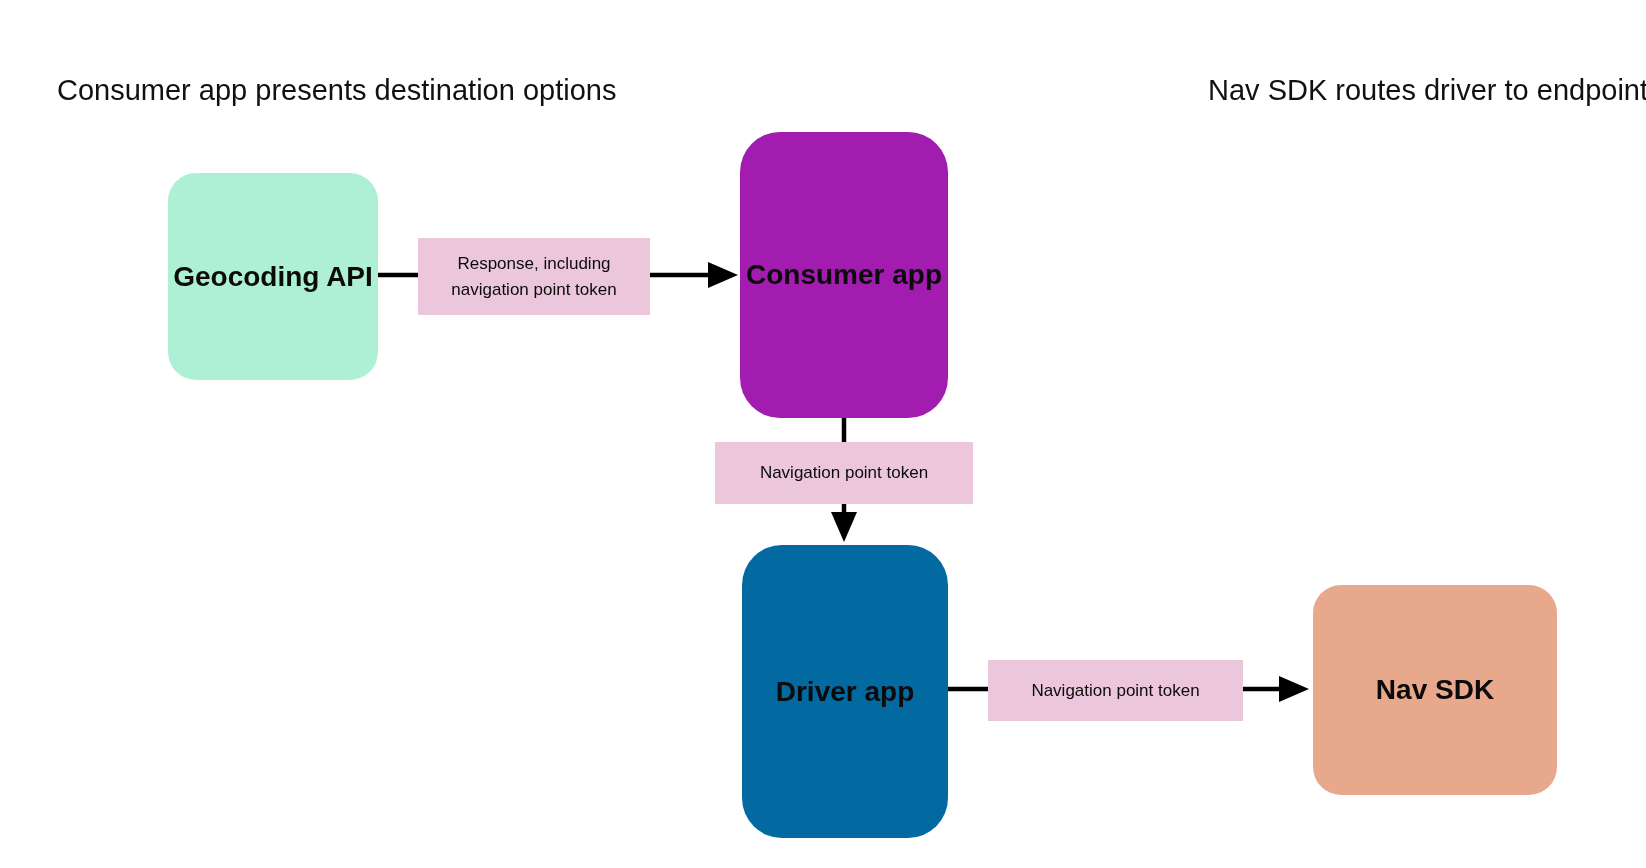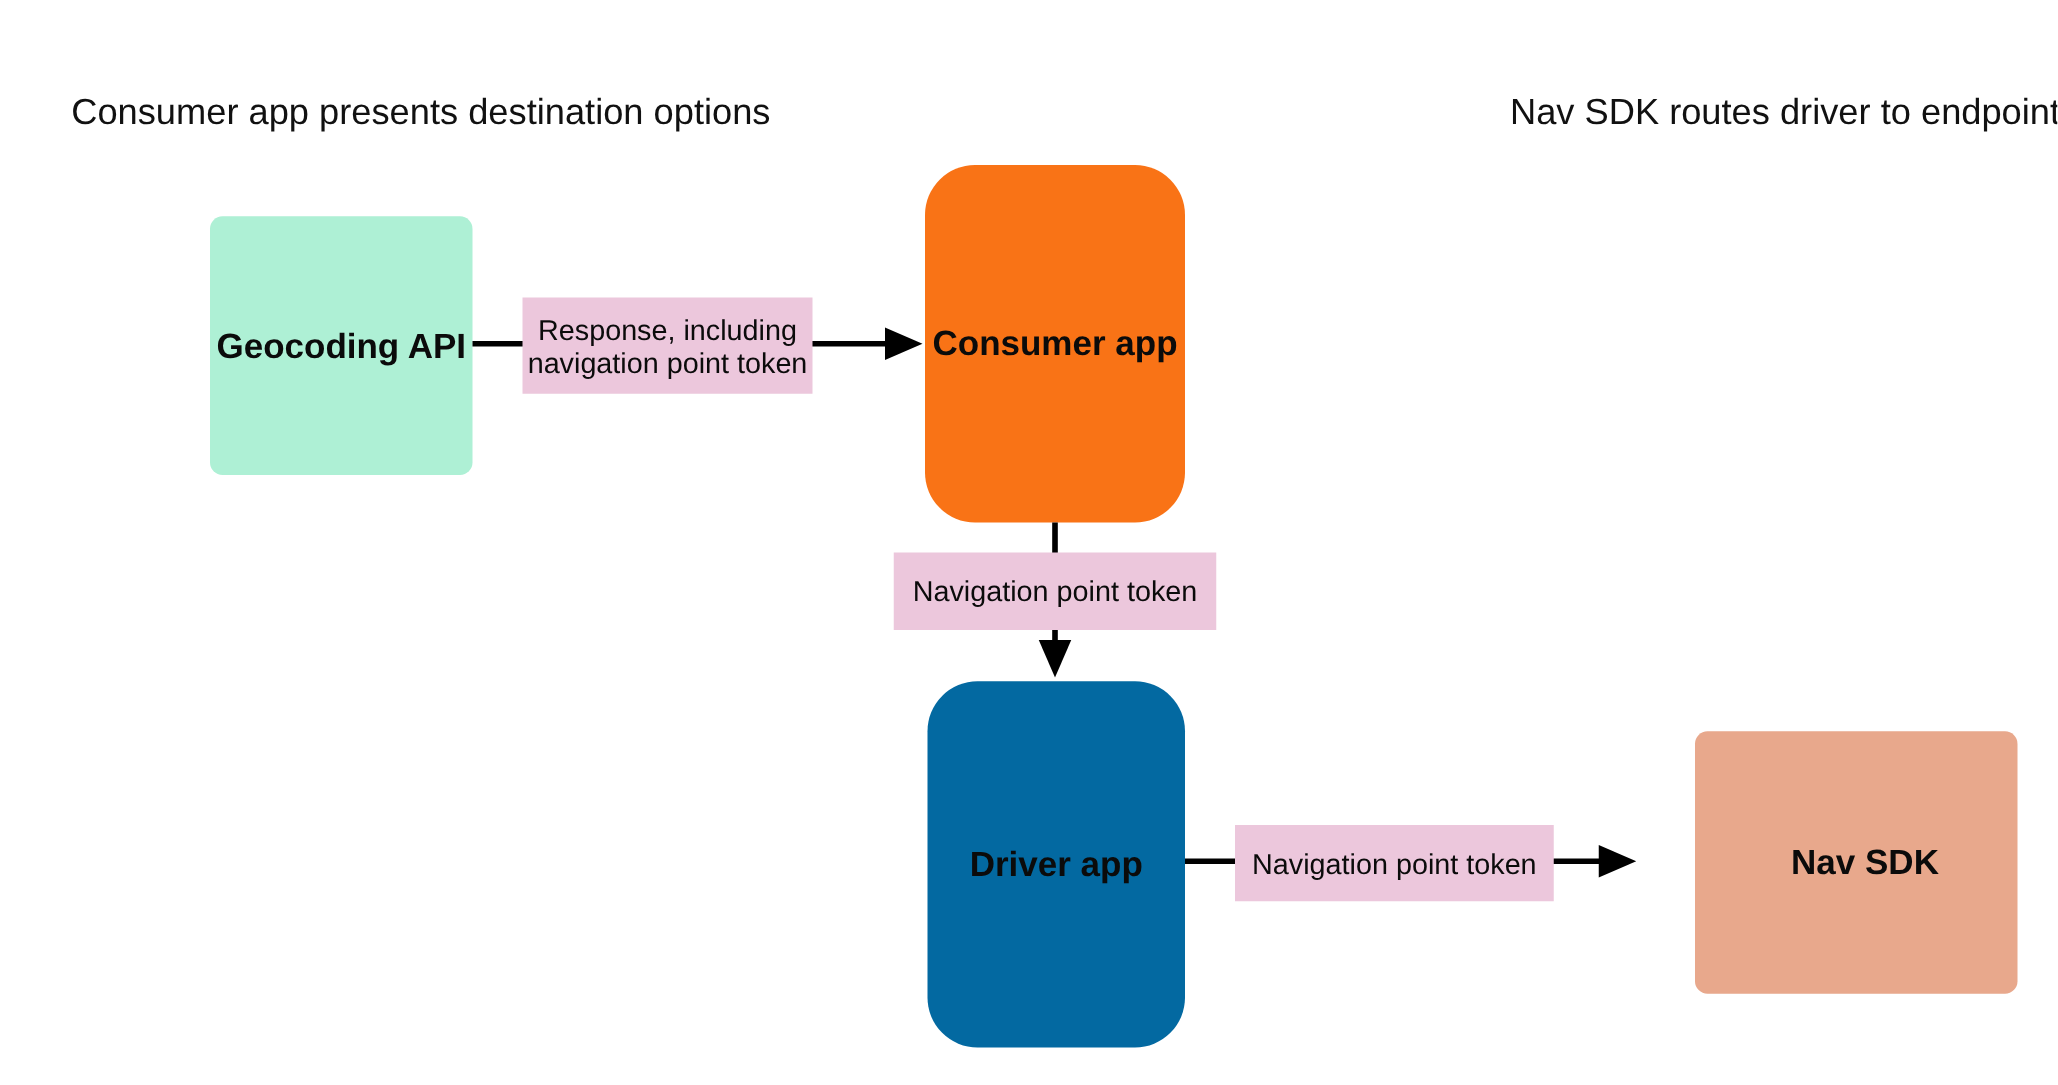--- a/index.html
+++ b/index.html
@@ -20,36 +20,36 @@
   .stage-label {
     position: absolute;
     font-size: 29px;
     line-height: 34px;
     font-weight: 400;
     color: #111111;
     white-space: nowrap;
   }
   .node {
     position: absolute;
-    border-radius: 10px;
+    border-radius: 28px;
     display: flex;
     align-items: center;
     justify-content: center;
     font-weight: 700;
     font-size: 28px;
     text-align: center;
     color: #0b0b0b;
   }
   .edge-label {
     position: absolute;
     display: flex;
     align-items: center;
     justify-content: center;
     text-align: center;
-    font-size: 23px;
+    font-size: 17px;
     line-height: 26px;
     color: #0b0b0b;
   }
   .edge-label.nowrap { white-space: nowrap; }
   .arrows {
     position: absolute;
     left: 0;
     top: 0;
     pointer-events: none;
   }
@@ -57,42 +57,42 @@
     stroke-width: 4.5;
     stroke: #000000;
   }
   .arrowhead {
     fill: #000000;
   }
   
   #node-geocoding { left: 168px; top: 153px; width: 210px; height: 207px; }
   #node-consumer  { left: 740px; top: 112px; width: 208px; height: 286px; border-radius: 40px; }
   #node-driver    { left: 742px; top: 525px; width: 206px; height: 293px; border-radius: 40px; }
-  #node-navsdk    { left: 1356px; top: 565px; width: 244px; height: 210px; padding-left: 14px; }
+  #node-navsdk    { left: 1313px; top: 565px; width: 244px; height: 210px; }
   
   #edge-label-response { left: 418px; top: 218px; width: 232px; height: 77px; }
   #edge-label-token-1  { left: 715px; top: 422px; width: 258px; height: 62px; }
   #edge-label-token-2  { left: 988px; top: 640px; width: 255px; height: 61px; }
   
   #stage-label-1 { left: 57px;  top: 53px; }
   #stage-label-2 { left: 700px; top: 53px; }
   #stage-label-3 { left: 1208px; top: 53px; }
 </style>
 </head>
 <body>
 
 <div class="canvas">
 
   <div class="stage-label" id="stage-label-1">Consumer app presents destination options</div>
   <div class="stage-label" id="stage-label-3">Nav SDK routes driver to endpoint</div>
 
   <div class="node" id="node-geocoding" style="background-color: rgb(174, 240, 213);">
     <span>Geocoding API</span>
   </div>
-  <div class="node" id="node-consumer" style="background-color: #f97316;">
+  <div class="node" id="node-consumer" style="background-color: #a21caf;">
     <span>Consumer app</span>
   </div>
   <div class="node" id="node-driver" style="background-color: #0369a1;">
     <span>Driver app</span>
   </div>
   <div class="node" id="node-navsdk" style="background-color: rgb(232, 168, 140);">
     <span>Nav SDK</span>
   </div>
 
   <svg class="arrows" width="1646" height="868" viewBox="0 0 1646 868">

